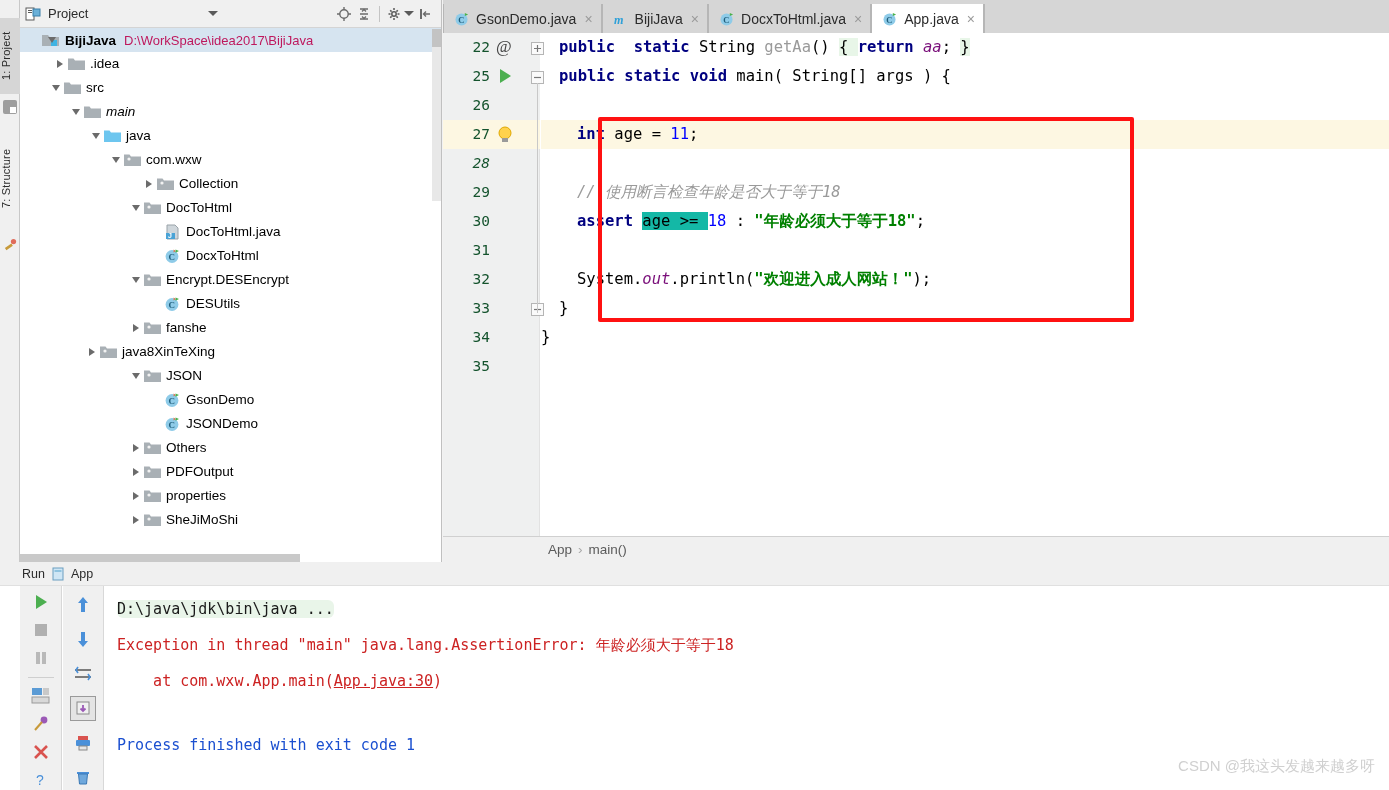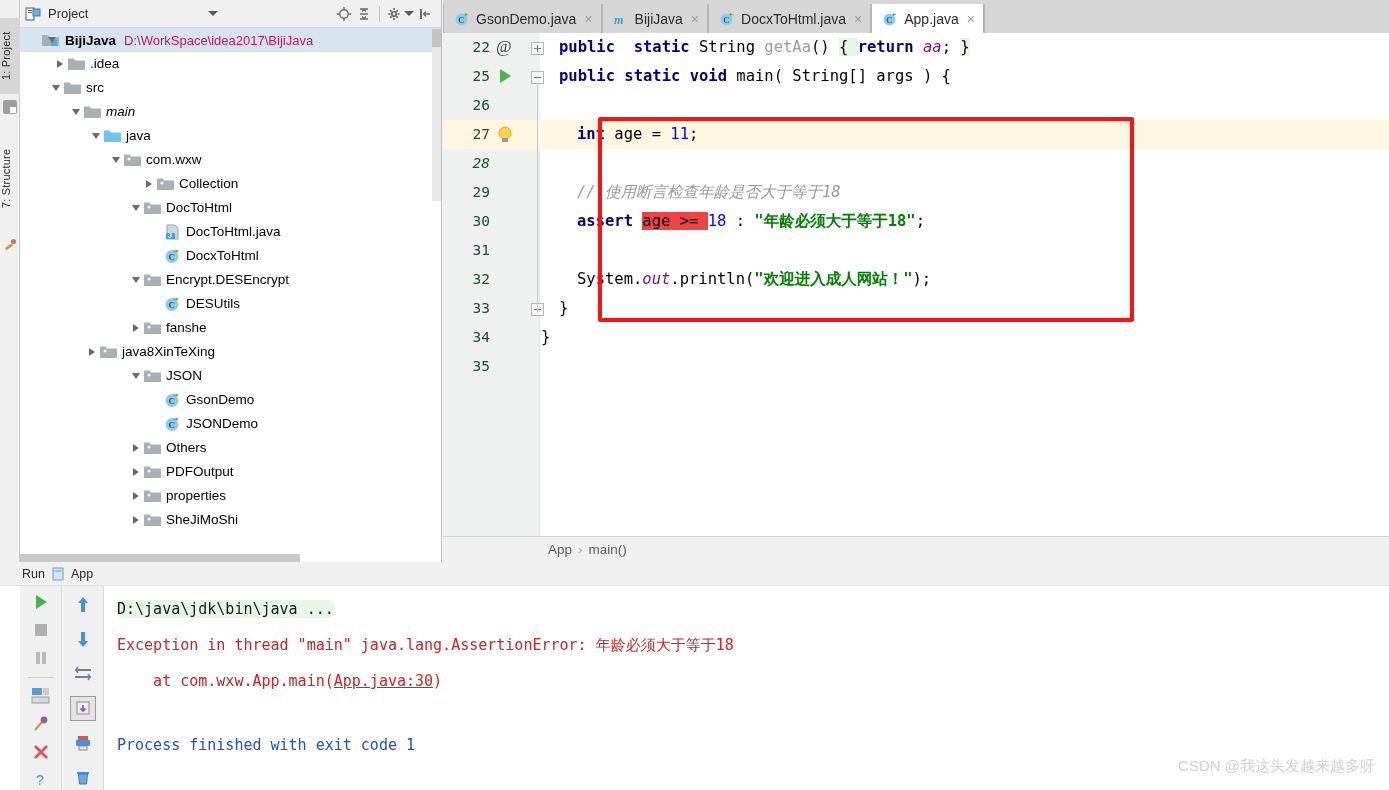--- a/index.html
+++ b/index.html
@@ -82,21 +82,21 @@
      font-family:"DejaVu Sans Mono", monospace; font-size:15.5px; line-height:29px; }
   .cline .ind { display:inline-block; }
   .kw   { color:#000080; font-weight:700; }
   .pl   { color:#000000; }
   .fld  { color:#9a9a9a; }
   .fldi { color:#7a0f7a; font-style:italic; }
   .num  { color:#0000ff; }
   .str  { color:#008000; font-weight:700; }
   .cmt  { color:#9a9a9a; font-style:italic; }
   .hl-green { background:#e8f6e8; }
-  .hl-yellow{ background:#ef4444; }
+  .hl-yellow{ background:#14b8a6; }
   .caretline { position:absolute; left:0; right:0; height:29px; background:#fdf7e2; }
 
   .redbox { position:absolute; border:4px solid #ff1111; border-radius:2px; }
 
   
   .ecrumb { position:absolute; left:443px; top:536px; right:0; height:26px;
     background:#f0f0f0; border-top:1px solid #d0d0d0; display:flex; align-items:center;
     padding-left:105px; font-size:13.5px; color:#5b5b5b; gap:6px;}
   .ecrumb .sep { color:#a8a8a8; }
 

